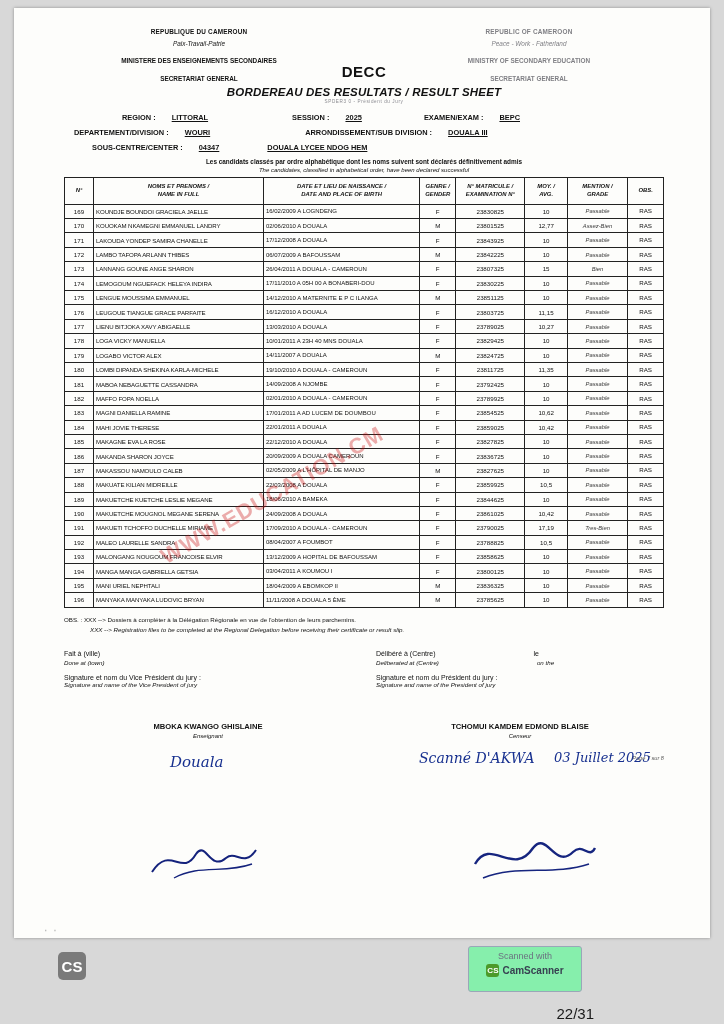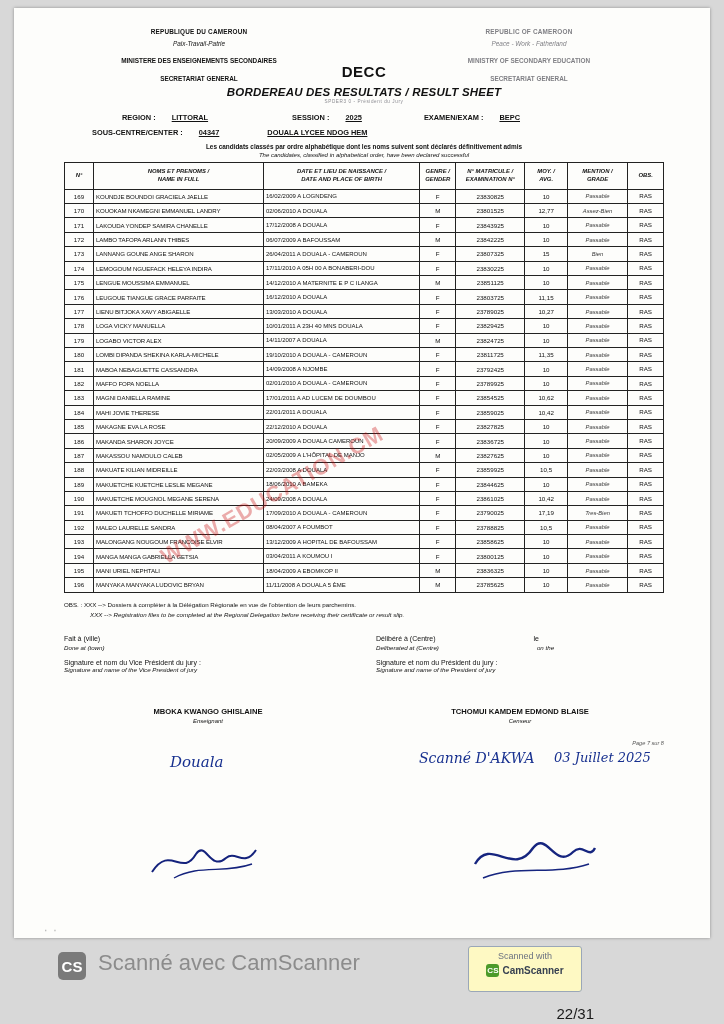--- a/index.html
+++ b/index.html
@@ -120,21 +120,21 @@
     position:absolute;left:46px;top:14px;width:28px;height:28px;border-radius:5px;
     background:#7a7a7a;color:#fff;font-weight:bold;font-size:15px;
     display:flex;align-items:center;justify-content:center;
     font-family:"Liberation Sans",sans-serif;
   }
   .cstext{
     position:absolute;left:86px;top:12px;font-size:22px;color:#8c8c8c;
   }
   .csbox{
     position:absolute;right:18px;top:8px;width:112px;height:44px;
-    border:1px solid #9aa7b8;border-radius:3px;background:#fef9c3;
+    border:1px solid #9aa7b8;border-radius:3px;background:#86efac;
   }
   .csbox .t1{font-size:9px;color:#6b7280;text-align:center;margin-top:4px;}
   .csbox .t2{display:flex;align-items:center;justify-content:center;margin-top:3px;gap:3px;}
   .csbox .mini{
     width:13px;height:13px;border-radius:3px;background:#4c9a2a;color:#fff;
     font-size:8px;font-weight:bold;display:flex;align-items:center;justify-content:center;
   }
   .csbox .t2 span{font-size:10px;color:#374151;font-weight:bold;}
   .pagenum{
     position:absolute;right:6px;bottom:2px;font-size:15px;color:#1a1a1a;
@@ -167,20 +167,26 @@
     <div class="subcode">SPDER3 0 - Président du Jury</div>
 
     <div class="meta">
       <div class="row r1">
         <span class="c1 lbl">REGION :</span>
         <span class="val">LITTORAL</span>
         <span class="c2 lbl">SESSION :</span>
         <span class="val">2025</span>
         <span class="c3 lbl">EXAMEN/EXAM :</span>
         <span class="val">BEPC</span>
+      </div>
+      <div class="row r2">
+        <span class="c1 lbl">DEPARTEMENT/DIVISION :</span>
+        <span class="val">WOURI</span>
+        <span class="c2 lbl">ARRONDISSEMENT/SUB DIVISION :</span>
+        <span class="val">DOUALA III</span>
       </div>
       <div class="row r3">
         <span class="c1 lbl">SOUS-CENTRE/CENTER :</span>
         <span class="val">04347</span>
         <span class="c2 val">DOUALA LYCEE NDOG HEM</span>
       </div>
     </div>
 
     <div class="note">Les candidats classés par ordre alphabétique dont les noms suivent sont déclarés définitivement admis</div>
     <div class="note2">The candidates, classified in alphabetical order, have been declared successful</div>
@@ -548,21 +554,20 @@
     <path d="M14 44 C48 30, 84 42, 120 30" stroke="#16257f" stroke-width="1.6" fill="none"></path>
   </svg>
 
   <div class="wm">WWW.EDUCATION.CM</div>
 </div>
 
 <div class="dots">∙ ∙</div>
 
 <div class="csbar">
   <div class="cslogo">CS</div>
-  <div class="cstext">Scanné avec CamScanner</div>
   <div class="csbox">
     <div class="t1">Scanned with</div>
     <div class="t2">
       <div class="mini">CS</div>
       <span>CamScanner</span>
     </div>
   </div>
   <div class="pagenum">22/31</div>
 </div>
 

